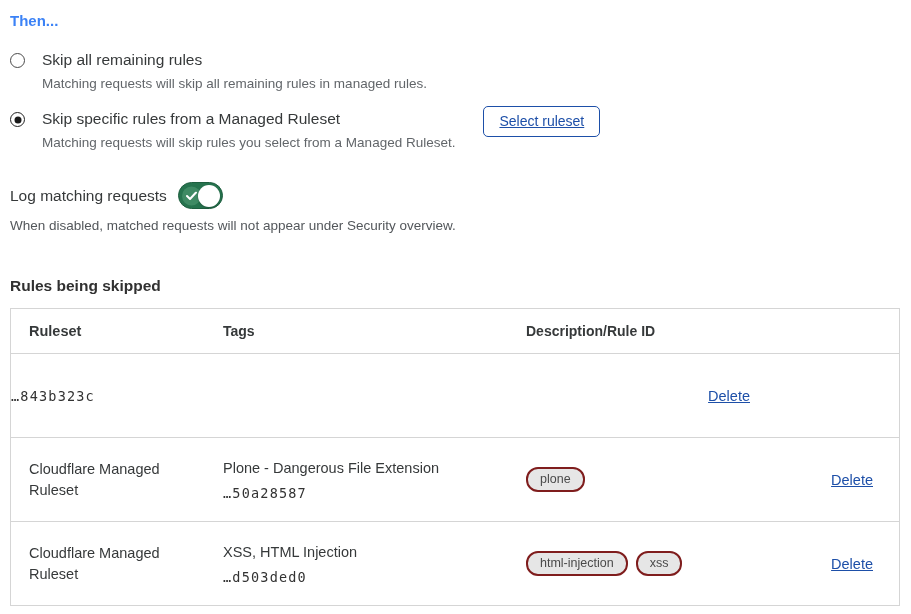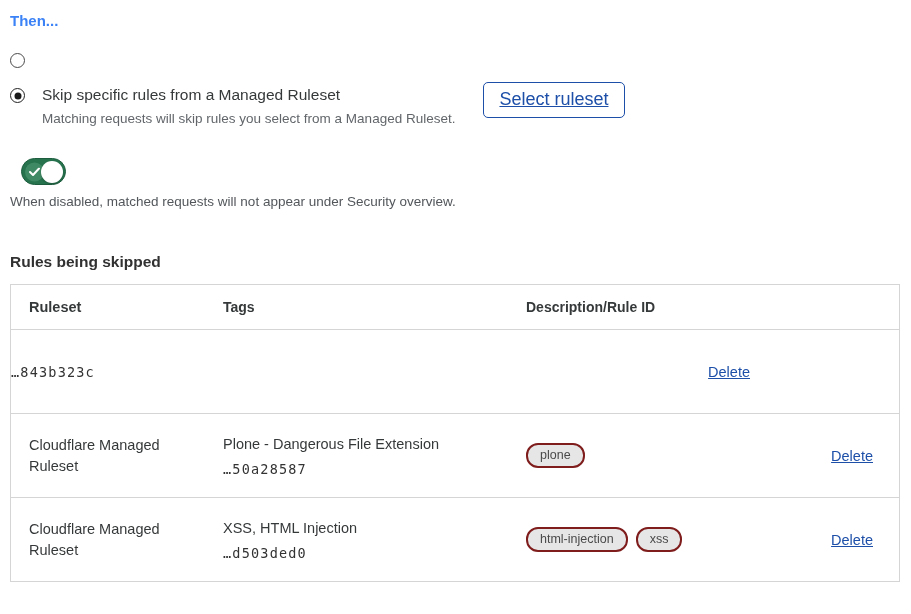--- a/index.html
+++ b/index.html
@@ -38,21 +38,21 @@
     width:7px;height:7px;border-radius:50%;background:#1a1a1a;
     transform:translate(-50%,-50%);
   }
   .option-text{margin-left:17px;}
   .option-label{font-size:15.5px;color:var(--text-dark);line-height:20px;cursor:pointer;}
   .option-desc{font-size:13.5px;color:var(--text-gray);margin-top:5px;line-height:17px;}
   .option-row{display:flex;align-items:flex-start;}
   .select-ruleset-btn{
     margin-left:28px;margin-top:-3px;
     background:#fff;border:1px solid var(--link-blue);border-radius:5px;
-    color:var(--link-blue);font-size:18px;font-family:inherit;
+    color:var(--link-blue);font-size:14px;font-family:inherit;
     padding:6px 15px 7px;cursor:pointer;
   }
   .select-ruleset-btn span{text-decoration:underline;}
 
   
   .log-row{display:flex;align-items:center;margin-top:31px;}
   .log-label{font-size:15.5px;}
   .toggle{
     margin-left:11px;width:45px;height:27px;border-radius:14px;
     border:1px solid #bbb;background:#ccc;position:relative;cursor:pointer;
@@ -102,36 +102,41 @@
 <body>
 
 <div class="page">
 
   <div class="section-heading">Then...</div>
 
   <div class="options">
 
     <div class="radio-option">
       <div class="radio"></div>
+      <div class="option-text">
+        <div class="option-label">Skip all remaining rules</div>
+        <div class="option-desc">Matching requests will skip all remaining rules in managed rules.</div>
+      </div>
     </div>
 
     <div class="radio-option">
       <div class="radio checked"></div>
       <div class="option-row">
         <div class="option-text">
           <div class="option-label">Skip specific rules from a Managed Ruleset</div>
           <div class="option-desc">Matching requests will skip rules you select from a Managed Ruleset.</div>
         </div>
         <button class="select-ruleset-btn"><span>Select ruleset</span></button>
       </div>
     </div>
 
   </div>
 
   <div class="log-row">
+    <span class="log-label">Log matching requests</span>
     <div class="toggle on">
       <span class="check-circle">
         <svg width="11" height="9" viewBox="0 0 11 9">
             <path d="M1 4.5 L4 7.5 L10 1" stroke="#fff" stroke-width="2" fill="none" stroke-linecap="round" stroke-linejoin="round"></path>
           </svg>
       </span>
       <span class="knob"></span>
     </div>
   </div>
   <div class="toggle-desc">When disabled, matched requests will not appear under Security overview.</div>

